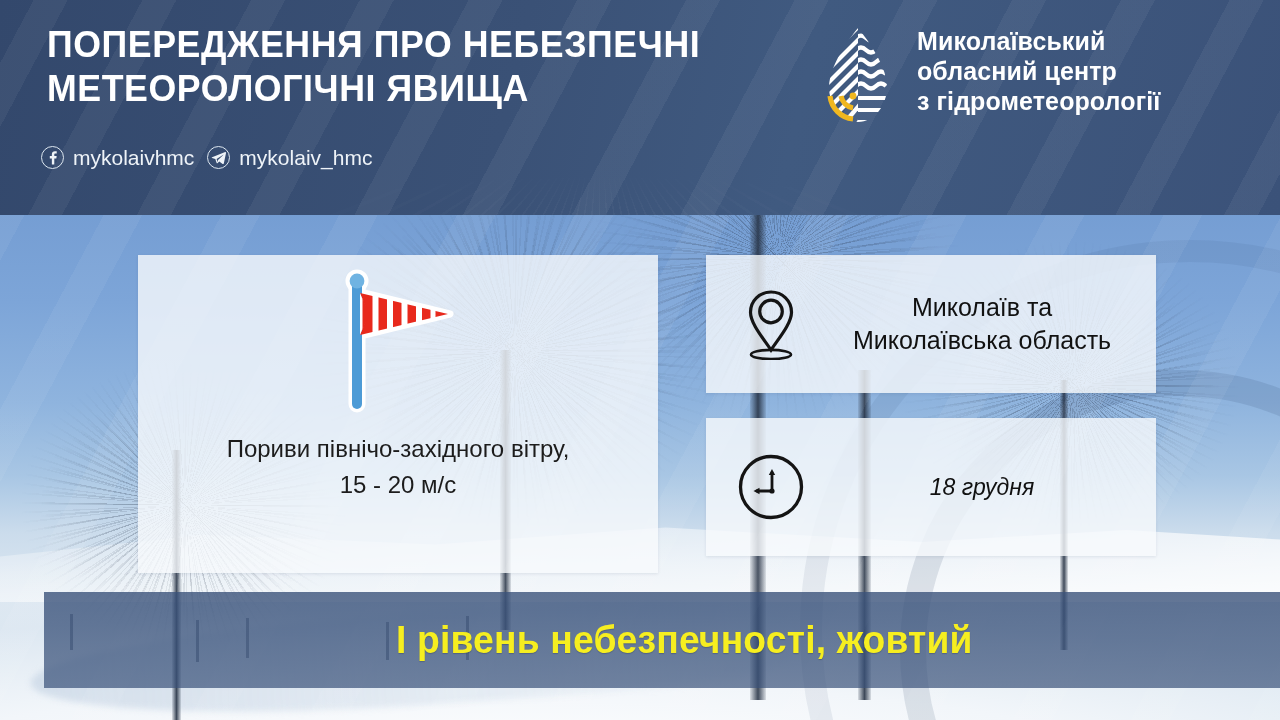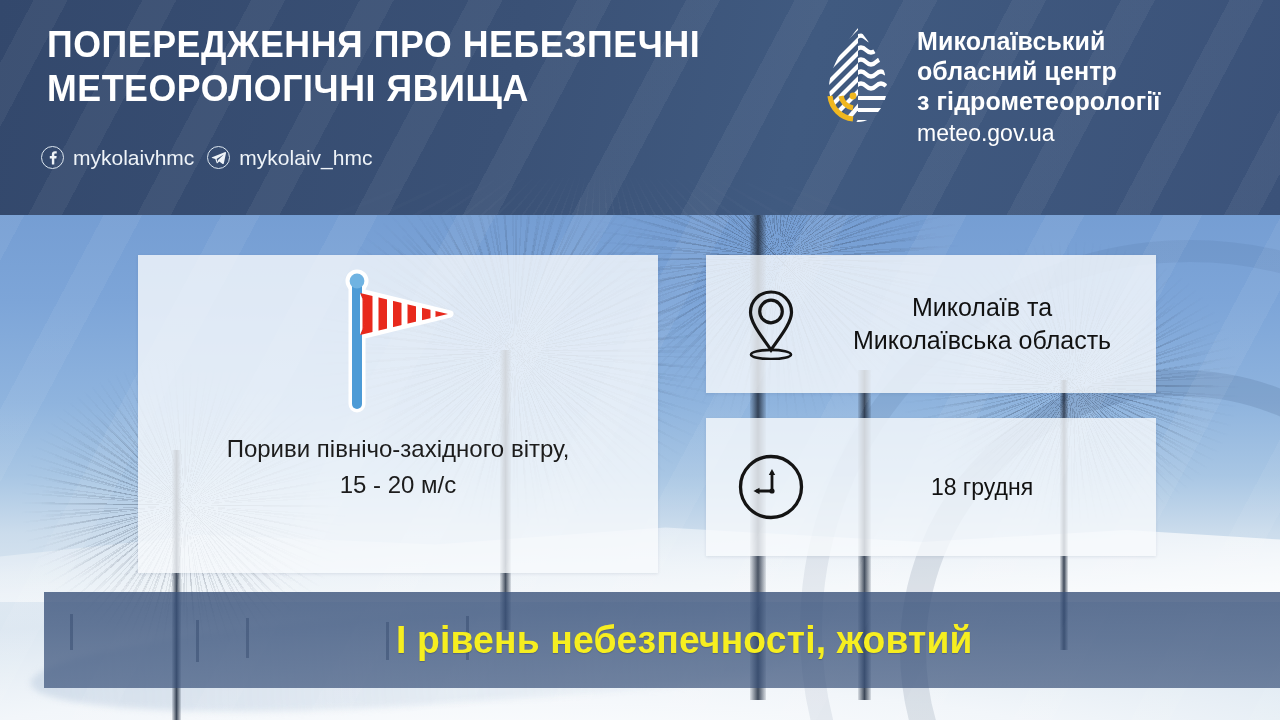--- a/index.html
+++ b/index.html
@@ -213,21 +213,21 @@
   }
   .card-label {
     flex:1 1 auto;
     text-align:center;
     color:#111111;
     font-size:25px;
     line-height:33px;
     padding-right:28px;
     white-space:pre-line;
   }
-  .card-label.date-label { font-size:23px; }
+  .card-label.date-label { font-size:23px;font-style:italic; }
 
   
   .footer {
     position:absolute; left:0; top:592px; width:1280px; height:96px;
     background:linear-gradient(180deg, rgba(58,82,122,0.80) 0%, rgba(58,82,122,0.74) 55%, rgba(58,82,122,0.70) 100%);
     display:flex; align-items:center; justify-content:center;
     overflow:hidden;
     margin-left:44px;
   }
   .footer-text {
@@ -363,21 +363,20 @@
           <path d="M30 82 A15 15 0 0 1 18 70"></path>
         </g>
         <circle cx="30" cy="70" r="3.4" fill="#f0b71f"></circle>
       </svg>
     </span>
 
     <span class="brand-text">
       <span class="brand-lines" style="display:block;">Миколаївський
 обласний центр
 з гідрометеорології</span>
-      <span class="brand-site" style="display:block;">meteo.gov.ua</span>
     </span>
 
   </div>
 
   <div class="card card-main">
     <div class="card-main-inner">
 
       <span class="windsock">
         <svg width="120" height="150" viewBox="0 0 120 150" aria-hidden="true">
 

